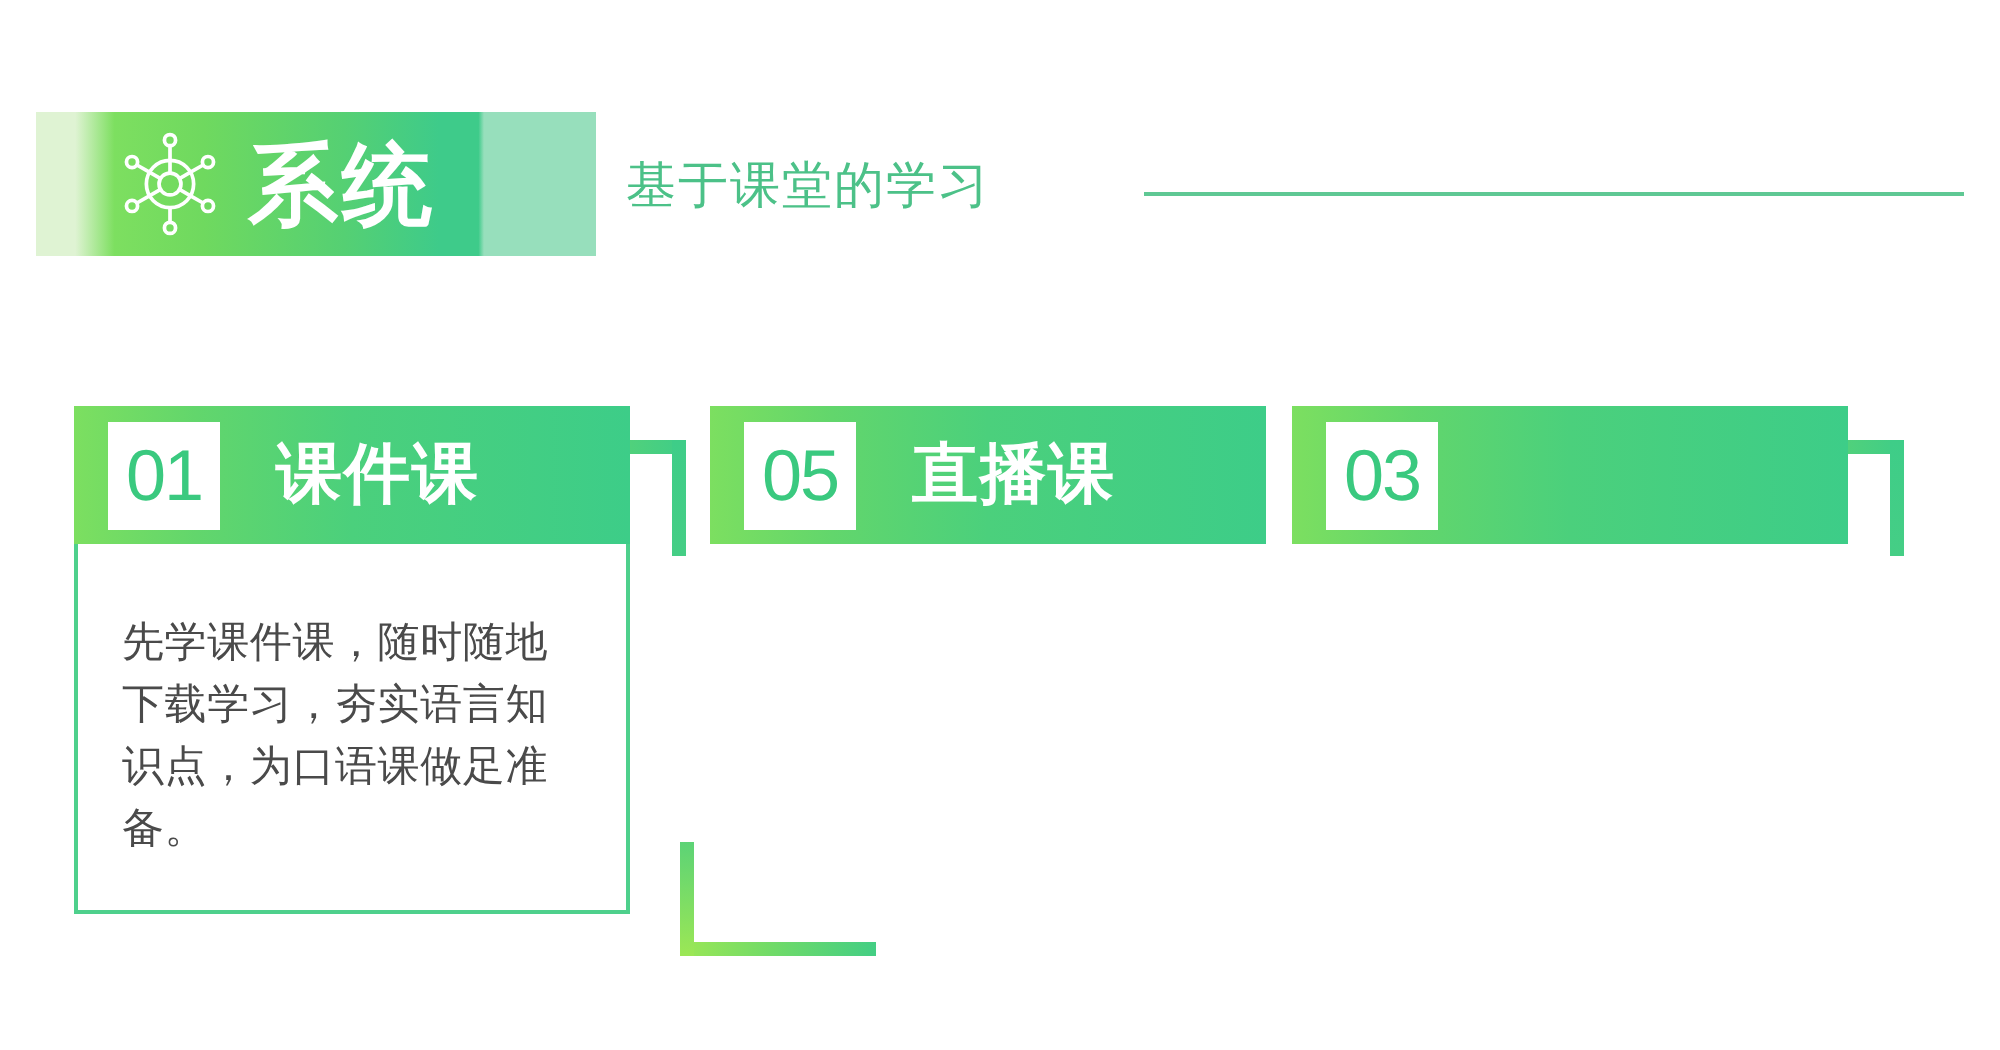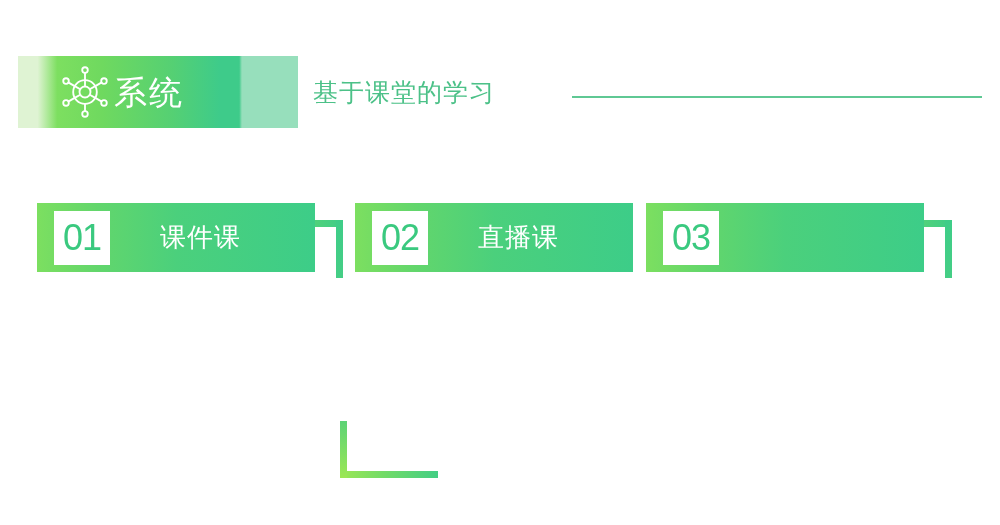--- a/index.html
+++ b/index.html
@@ -44,24 +44,24 @@
   }
   .badge-icon {
     width: 54px;
     height: 54px;
     margin-left: 40px;
     flex: 0 0 auto;
     display: block;
   }
   .badge-text {
     color: #ffffff;
-    font-size: 33px;
-    font-weight: normal;
+    font-size: 45px;
+    font-weight: bold;
     letter-spacing: 2px;
-    margin-left: 2px;
+    margin-left: 12px;
     line-height: 1;
     white-space: nowrap;
   }
   .header-subtitle {
     position: absolute;
     left: 313px;
     top: 76px;
     font-size: 25px;
     color: #4cc188;
     letter-spacing: 1px;
@@ -112,24 +112,24 @@
     font-size: 36px;
     font-weight: normal;
     display: flex;
     align-items: center;
     justify-content: center;
     letter-spacing: -1px;
     flex: 0 0 auto;
   }
   .card-title {
     color: #ffffff;
-    font-size: 26px;
-    font-weight: normal;
+    font-size: 33px;
+    font-weight: bold;
     letter-spacing: 1px;
-    margin-left: 50px;
+    margin-left: 28px;
     white-space: nowrap;
   }
   .card-body {
     width: 100%;
     height: 185px;
     box-sizing: border-box;
     border: 2px solid #4ed08c;
     border-top: none;
     background: #ffffff;
     padding: 34px 20px 0 22px;
@@ -215,29 +215,32 @@
 
   <div class="card card-1">
     <div class="bracket bracket-tr">
       <span class="bracket-h"></span>
       <span class="bracket-v"></span>
     </div>
     <div class="card-header">
       <div class="card-number-box">01</div>
       <div class="card-title">课件课</div>
     </div>
+    <div class="card-body">
+      <p class="card-text">先学课件课，随时随地下载学习，夯实语言知识点，为口语课做足准备。</p>
+    </div>
   </div>
 
   <div class="card card-2">
     <div class="bracket bracket-bl">
       <span class="bracket-h"></span>
       <span class="bracket-v"></span>
     </div>
     <div class="card-header">
-      <div class="card-number-box">02</div>
+      <div class="card-number-box">05</div>
       <div class="card-title">直播课</div>
     </div>
   </div>
 
   <div class="card card-3">
     <div class="bracket bracket-tr">
       <span class="bracket-h"></span>
       <span class="bracket-v"></span>
     </div>
     <div class="card-header">

